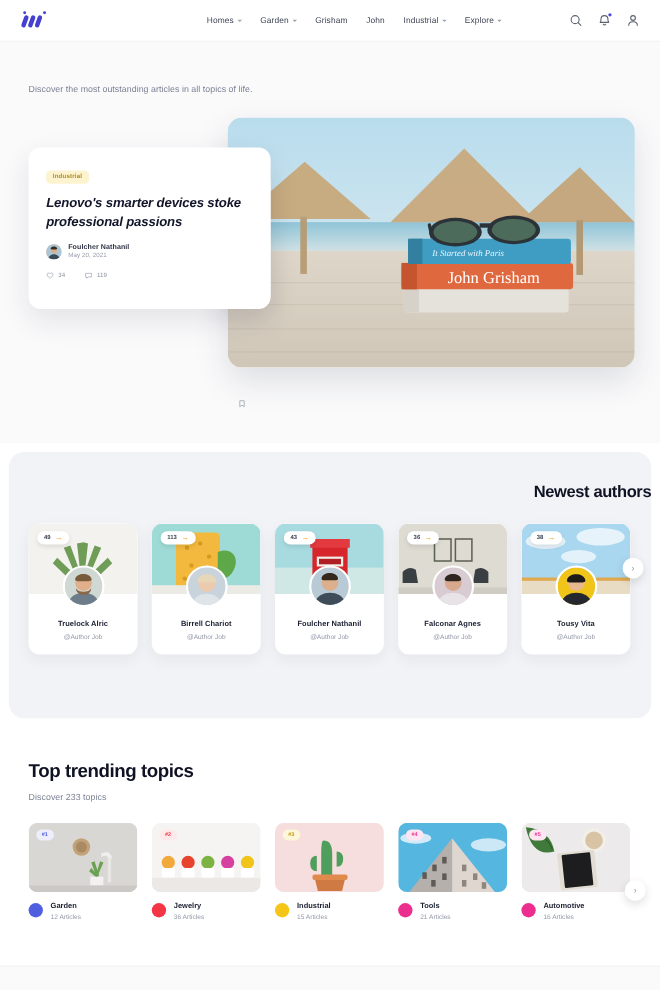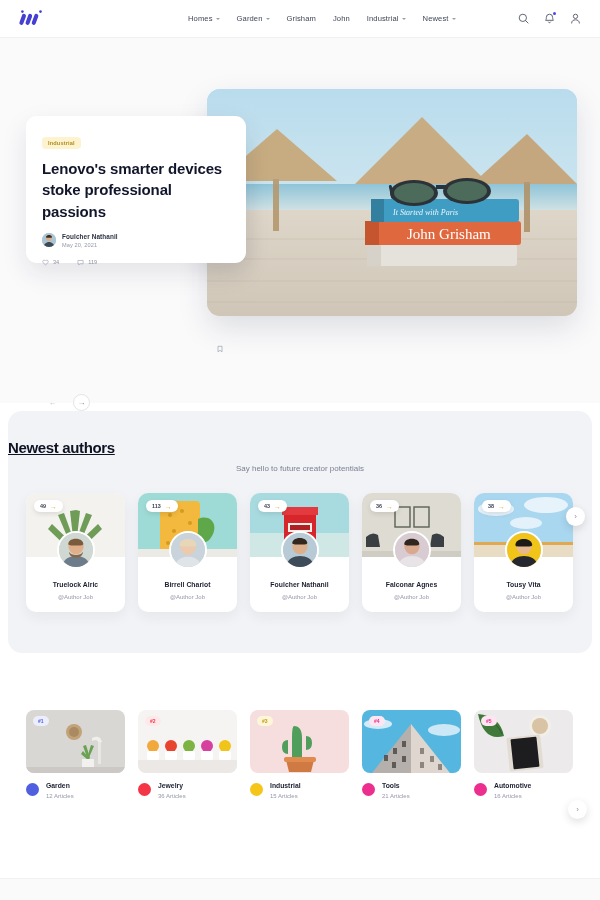--- a/index.html
+++ b/index.html
@@ -60,22 +60,22 @@
   .hero-card {
     position: absolute; left: 26px; top: 27px; width: 220px; height: 147px;
     background: #fff; border-radius: 11px; padding: 15px 16px 0 16px;
     box-shadow: 0 10px 26px rgba(25,30,55,.10); z-index: 3;
   }
   .chip {
     display:inline-block; background:#fdf3cf; color:#b08b1e; font-size:5.6px;
     font-weight:600; padding:3px 6px; border-radius:4px; letter-spacing:.15px;
   }
   .hero-title {
-    margin-top: 9px; font-size: 15px; font-weight: 700; color:#12162a;
-    line-height: 1.42; letter-spacing: -.15px;
+    margin-top: 9px; font-size: 12px; font-weight: 700; color:#12162a;
+    line-height: 1.42; letter-spacing: -.15px; font-style: italic;
   }
   .byline { display:flex; align-items:center; gap:6px; margin-top: 11px; }
   .avatar-sm { width:14px; height:14px; border-radius:50%; overflow:hidden;
                background:#cbb9a6; flex:0 0 auto; }
   .avatar-sm svg { display:block; width:100%; height:100%; }
   .by-name { font-size:6.4px; font-weight:700; color:#2c3144; letter-spacing:.1px; }
   .by-date { font-size:5.6px; color:#9499a8; margin-top:2px; letter-spacing:.1px; }
   .stats { display:flex; gap:18px; margin-top:11px; align-items:center; }
   .stat { display:flex; align-items:center; gap:4px; font-size:5.6px; color:#8d92a1; }
   .stat svg { display:block; }
@@ -96,22 +96,22 @@
     width:17px; height:17px; border-radius:50%; display:flex; align-items:center;
     justify-content:center; color:#b7bcc8; cursor:pointer; font-size:8px;
   }
   .arr.circled { border:1px solid #e2e4ea; background:#fff; color:#8e94a3; }
 
   
   .authors {
     margin: 8px 8px 0 8px; background: #f2f3f6; border-radius: 14px;
     padding: 28px 0 30px 0; position: relative; height: 242px;
   }
-  .c-title { text-align:left; font-size:15px; font-weight:700; color:#0e1222;
-             letter-spacing:-.35px;text-decoration:underline; }
+  .c-title { text-align:right; font-size:15px; font-weight:700; color:#0e1222;
+             letter-spacing:-.35px; }
   .c-sub { text-align:center; font-size:8px; color:#7b8193; margin-top:8px; }
 
   .author-row { display:flex; gap:13px; padding: 20px 0 0 18px; }
   .author-card {
     width: 99px; background:#fff; border-radius:10px; overflow:hidden;
     box-shadow: 0 5px 14px rgba(30,35,60,.06); position:relative; flex:0 0 auto;
   }
   .ac-img { height:64px; position:relative; overflow:hidden; }
   .ac-img svg { display:block; width:100%; height:100%; }
   .badge {
@@ -190,21 +190,21 @@
         <span>Grisham</span>
       </div>
       <div class="nav-item">
         <span>John</span>
       </div>
       <div class="nav-item">
         <span>Industrial</span>
         <i class="caret"></i>
       </div>
       <div class="nav-item">
-        <span>Newest</span>
+        <span>Explore</span>
         <i class="caret"></i>
       </div>
     </div>
 
     <div class="header-icons">
       <div class="hicon">
         <svg viewBox="0 0 20 20" width="13" height="13" fill="none" stroke="currentColor" stroke-width="1.5">
           <circle cx="9" cy="9" r="5.6"></circle>
             <line x1="13.2" y1="13.2" x2="17" y2="17" stroke-linecap="round"></line>
         </svg>
@@ -219,20 +219,21 @@
       <div class="hicon">
         <svg viewBox="0 0 20 20" width="13" height="13" fill="none" stroke="currentColor" stroke-width="1.5">
           <circle cx="10" cy="6.7" r="3.3"></circle>
           <path d="M4 17c0-3.3 2.7-5 6-5s6 1.7 6 5" stroke-linecap="round"></path>
         </svg>
       </div>
     </div>
   </div>
 
   <div class="editors">
+    <div class="sec-sub">Discover the most outstanding articles in all topics of life.</div>
 
     <div class="hero-wrap">
 
       <div class="hero-img">
         <svg viewBox="0 0 370 227" preserveAspectRatio="none">
           <defs>
             <linearGradient id="sky" x1="0" y1="0" x2="0" y2="1">
               <stop offset="0%" stop-color="#b9dced"></stop>
                 <stop offset="55%" stop-color="#cfe6ef"></stop>
               <stop offset="100%" stop-color="#e9e3d6"></stop>
@@ -327,21 +328,20 @@
 
       <div class="arrows">
         <div class="arr">←</div>
         <div class="arr circled">→</div>
       </div>
     </div>
   </div>
 
   <div class="authors">
     <div class="c-title">Newest authors</div>
-    <div class="c-sub">Say hello to future creator potentials</div>
 
     <div class="author-row">
 
       <div class="author-card">
         <div class="ac-img">
           <svg viewBox="0 0 99 64" preserveAspectRatio="none">
             <rect width="99" height="64" fill="#f3f2ee"></rect>
             <g fill="#6f9c57">
               <path d="M49 62 L32 22 L38 20 L51 56z"></path>
                 <path d="M49 62 L66 22 L60 20 L47 56z"></path>
@@ -492,20 +492,22 @@
           <div class="ac-job">@Author Job</div>
         </div>
       </div>
 
     </div>
 
     <div class="side-next">›</div>
   </div>
 
   <div class="topics">
+    <div class="sec-title">Top trending topics</div>
+    <div class="sec-sub">Discover 233 topics</div>
 
     <div class="topic-row">
 
       <div class="topic-card">
         <div class="tc-img">
           <svg viewBox="0 0 99 63" preserveAspectRatio="none">
             <rect width="99" height="63" fill="#d9d7d4"></rect>
             <circle cx="48" cy="22" r="8" fill="#c2a278"></circle>
             <circle cx="48" cy="22" r="5" fill="#a98a62"></circle>
             <path d="M66 28 q8-4 10 4 l-3 1 q-2-5-7-2z" fill="#f0efed"></path>

